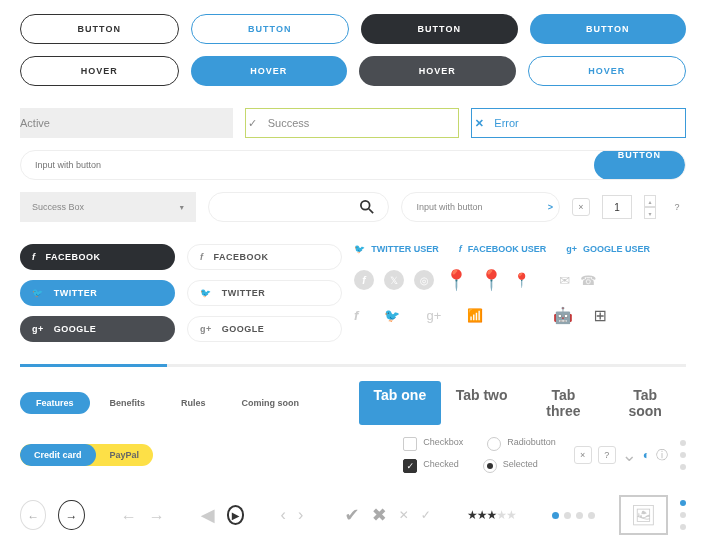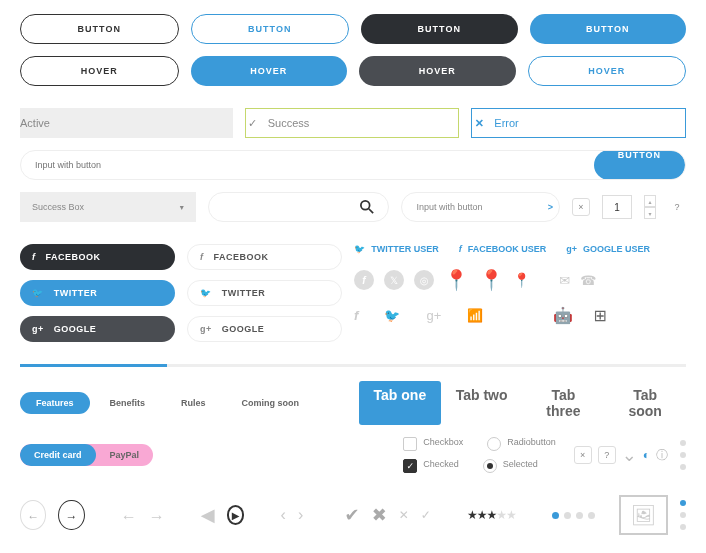--- a/index.html
+++ b/index.html
@@ -39,21 +39,21 @@
 .circ{width:20px;height:20px;border-radius:50%;background:#ddd;display:flex;align-items:center;justify-content:center;color:#fff;font-size:10px}
 .pin{font-size:20px}
 .ghost-icon{color:#ccc;font-size:13px}
 .plat-icon{color:#666;font-size:16px}
 .progress{height:3px;background:#eee;margin-bottom:14px;position:relative}
 .progress::before{content:"";position:absolute;left:0;top:0;width:22%;height:100%;background:#3a9ad9}
 .tabs{display:flex;gap:4px}
 .tab{padding:6px 16px;border-radius:12px;font-size:9px;font-weight:600}
 .tab-on{background:#3a9ad9;color:#fff}
 .tab-off{color:#666}
-.pills{display:flex;background:#f9a8d4;border-radius:12px;overflow:hidden}
+.pills{display:flex;background:#fde047;border-radius:12px;overflow:hidden}
 .pill{padding:6px 14px;font-size:9px;font-weight:600;color:#666}
 .pill-on{background:#3a9ad9;color:#fff;border-radius:12px}
 .tabsB{display:flex;flex:1}
 .tabb{flex:1;text-align:center;padding:6px 12px;font-size:14px;font-weight:600;color:#666}
 .tabb-on{background:#3a9ad9;color:#fff;border-radius:3px}
 .chk{display:flex;align-items:flex-start;gap:6px;font-size:9px;color:#888}
 .chk-box{width:14px;height:14px;border:1px solid #ccc;border-radius:2px;display:flex;align-items:center;justify-content:center;font-size:9px}
 .chk-box.on{background:#333;color:#fff;border-color:#333}
 .rad{width:14px;height:14px;border:1px solid #ccc;border-radius:50%;display:flex;align-items:center;justify-content:center}
 .rad.on::after{content:"";width:6px;height:6px;background:#333;border-radius:50%}

